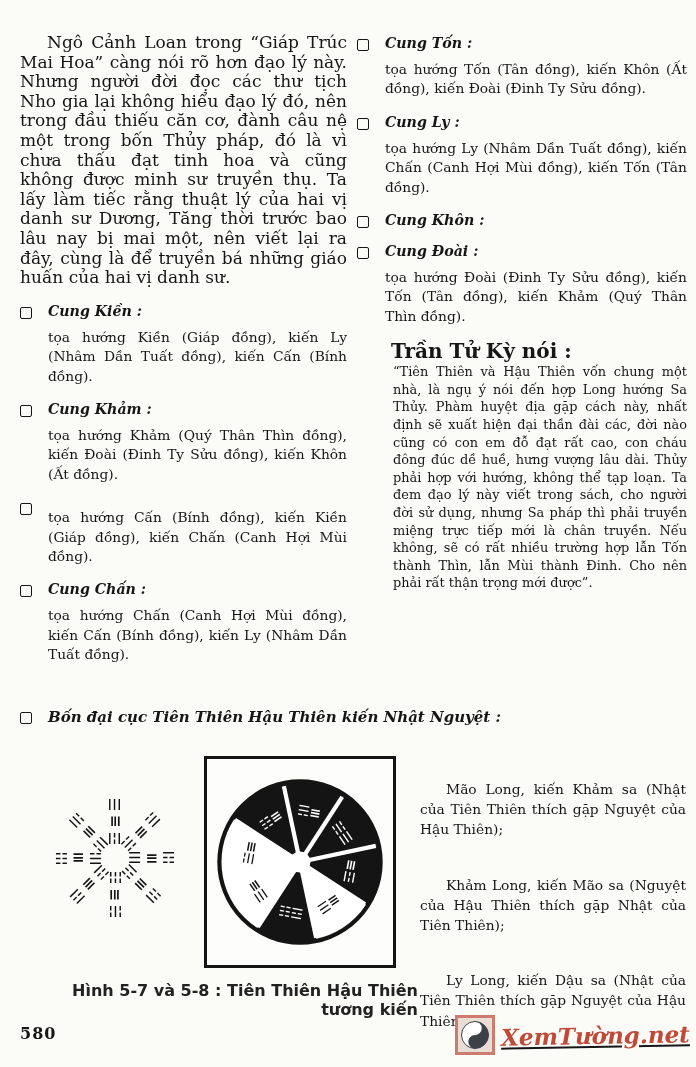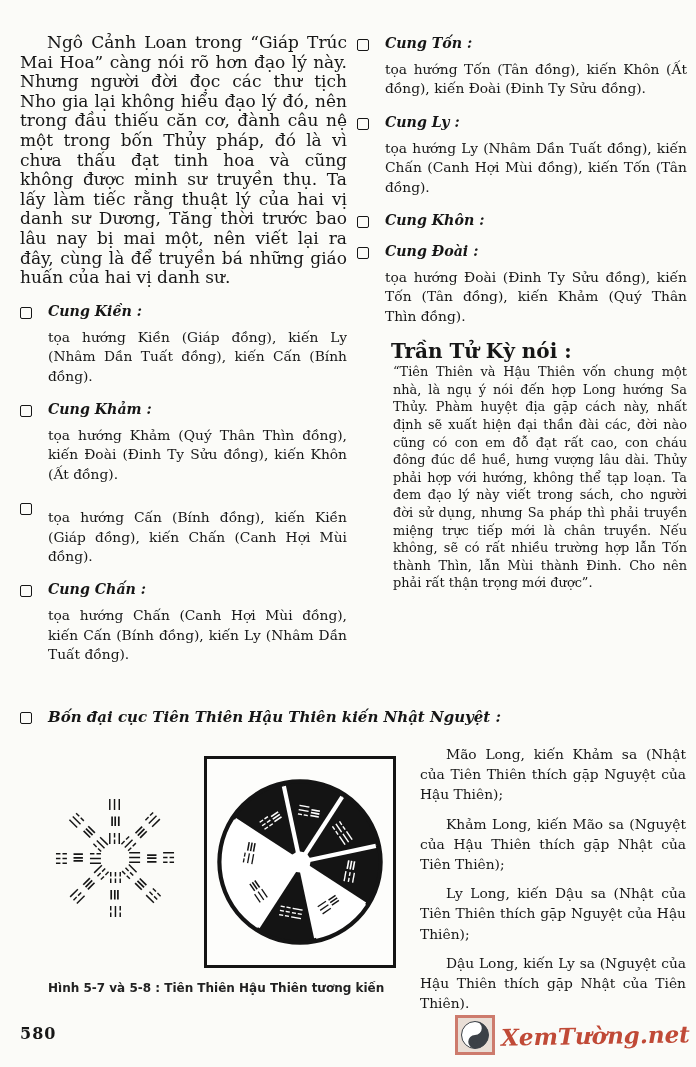--- a/index.html
+++ b/index.html
@@ -56,38 +56,38 @@
   }
   
   .wheel-box{
     position:absolute;left:204px;top:756px;width:186px;height:206px;
     border:3px solid #141414;background:#fdfdfb;
     display:flex;align-items:center;justify-content:center;
   }
   .wheel-box svg{display:block;}
   .caption{
     position:absolute;left:48px;top:981px;width:370px;
-    text-align:left;
+    text-align:right;
     font-family:"DejaVu Sans", sans-serif;
-    font-weight:bold;font-size:12px;color:#222;
+    font-weight:bold;font-size:16px;color:#222;
   }
   .long-notes{
     position:absolute;left:420px;top:744px;width:266px;
   }
   .long-note{
     font-size:13.8px;line-height:20.2px;text-align:justify;
-    text-indent:26px;margin-bottom:9px;
+    text-indent:26px;margin-bottom:9px;margin-top:35px;
   }
   .page-number{
     position:absolute;left:20px;top:1024px;
     font-size:16px;font-weight:600;letter-spacing:1px;
   }
   .watermark{
     position:absolute;right:6px;top:1015px;
-    display:flex;align-items:center;gap:6px;
+    display:flex;align-items:center;gap:6px;text-decoration:underline;
   }
   .wm-text{
     font-family:"DejaVu Serif", serif;
     font-style:italic;font-weight:bold;
     font-size:23px;color:#c04a37;
     transform:rotate(-1deg);
   }
 </style>
 </head>
 <body>

